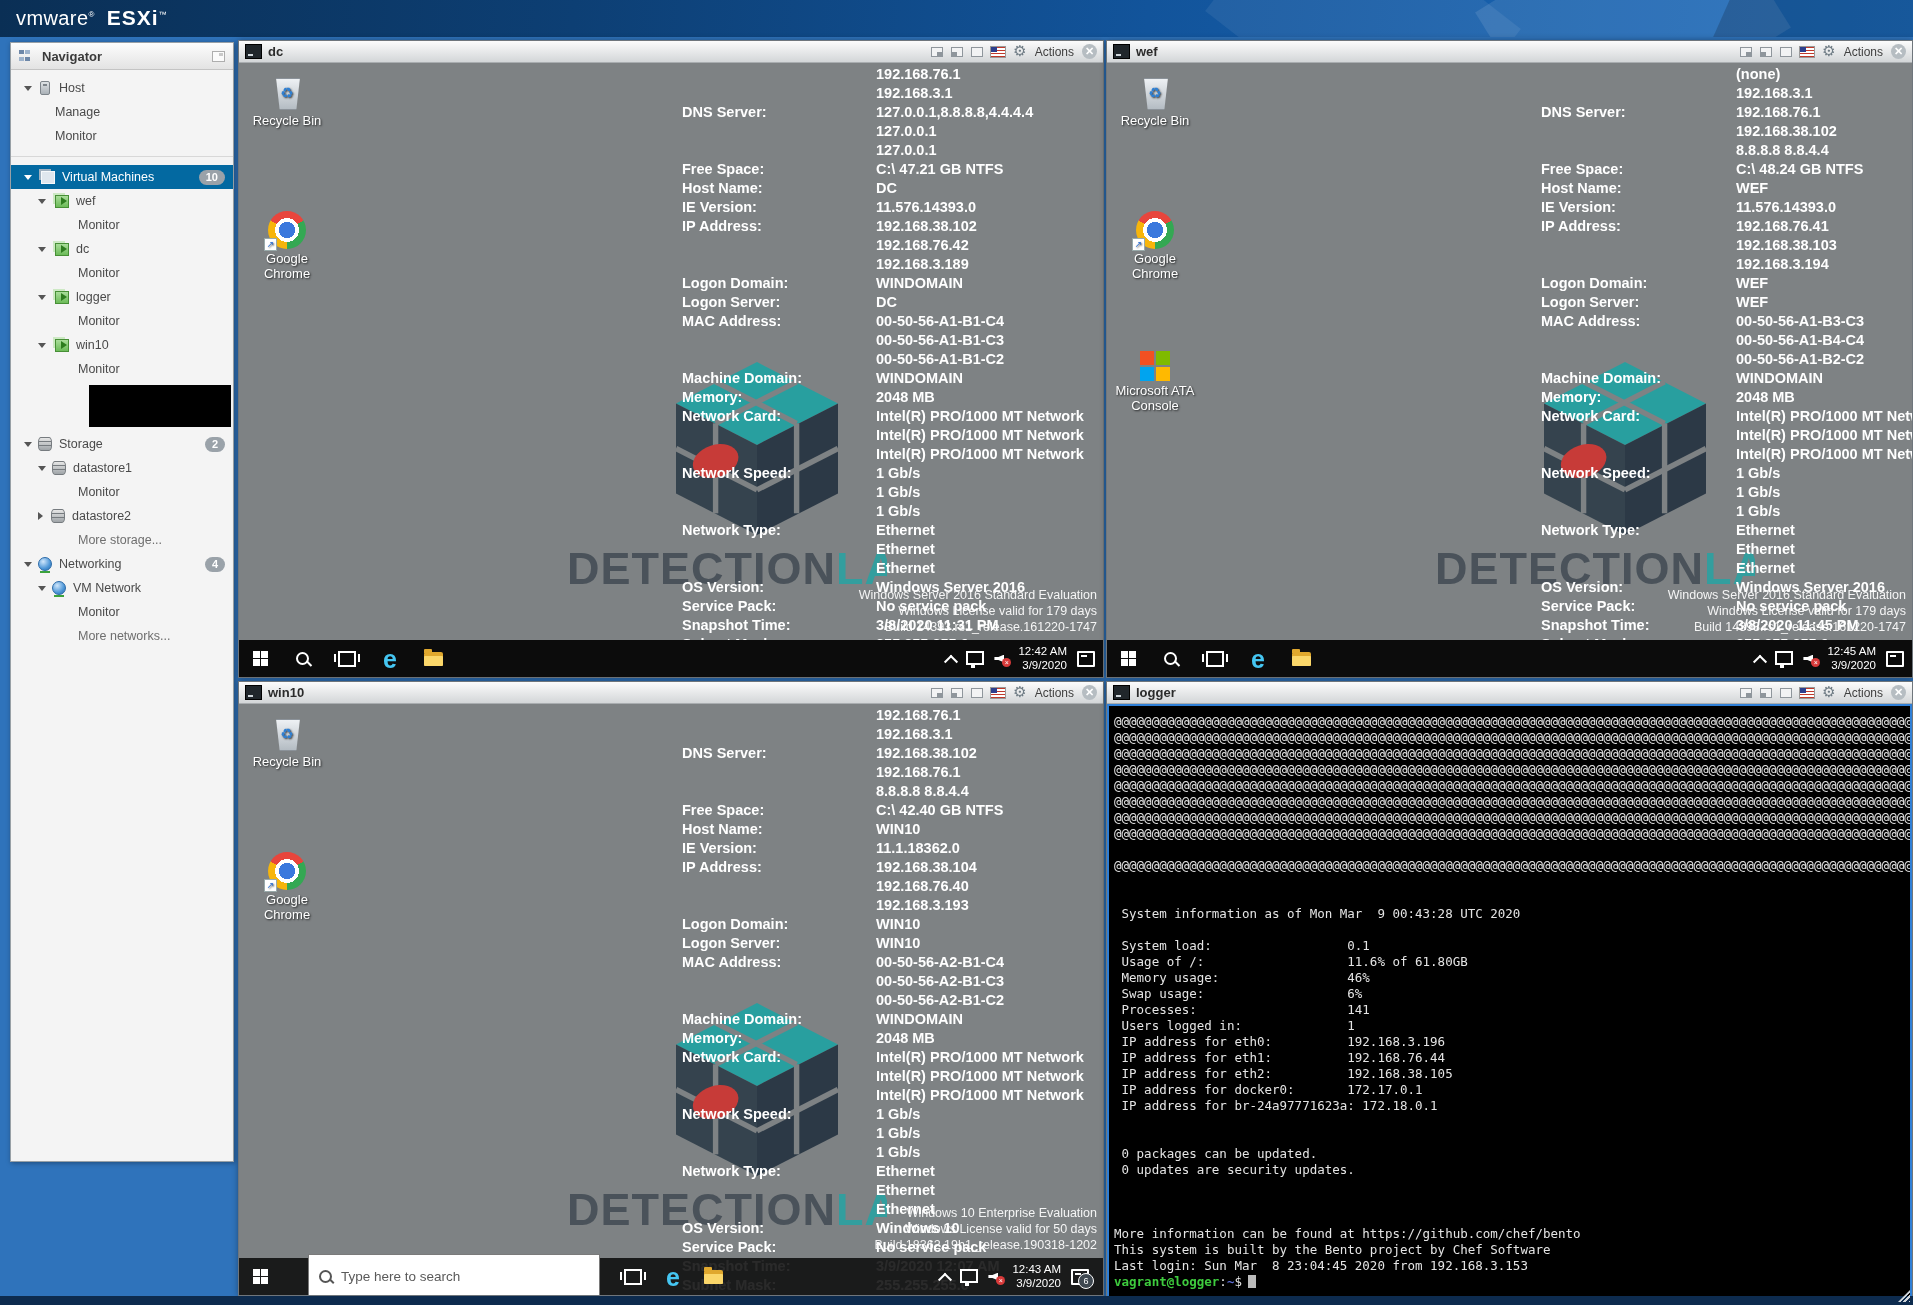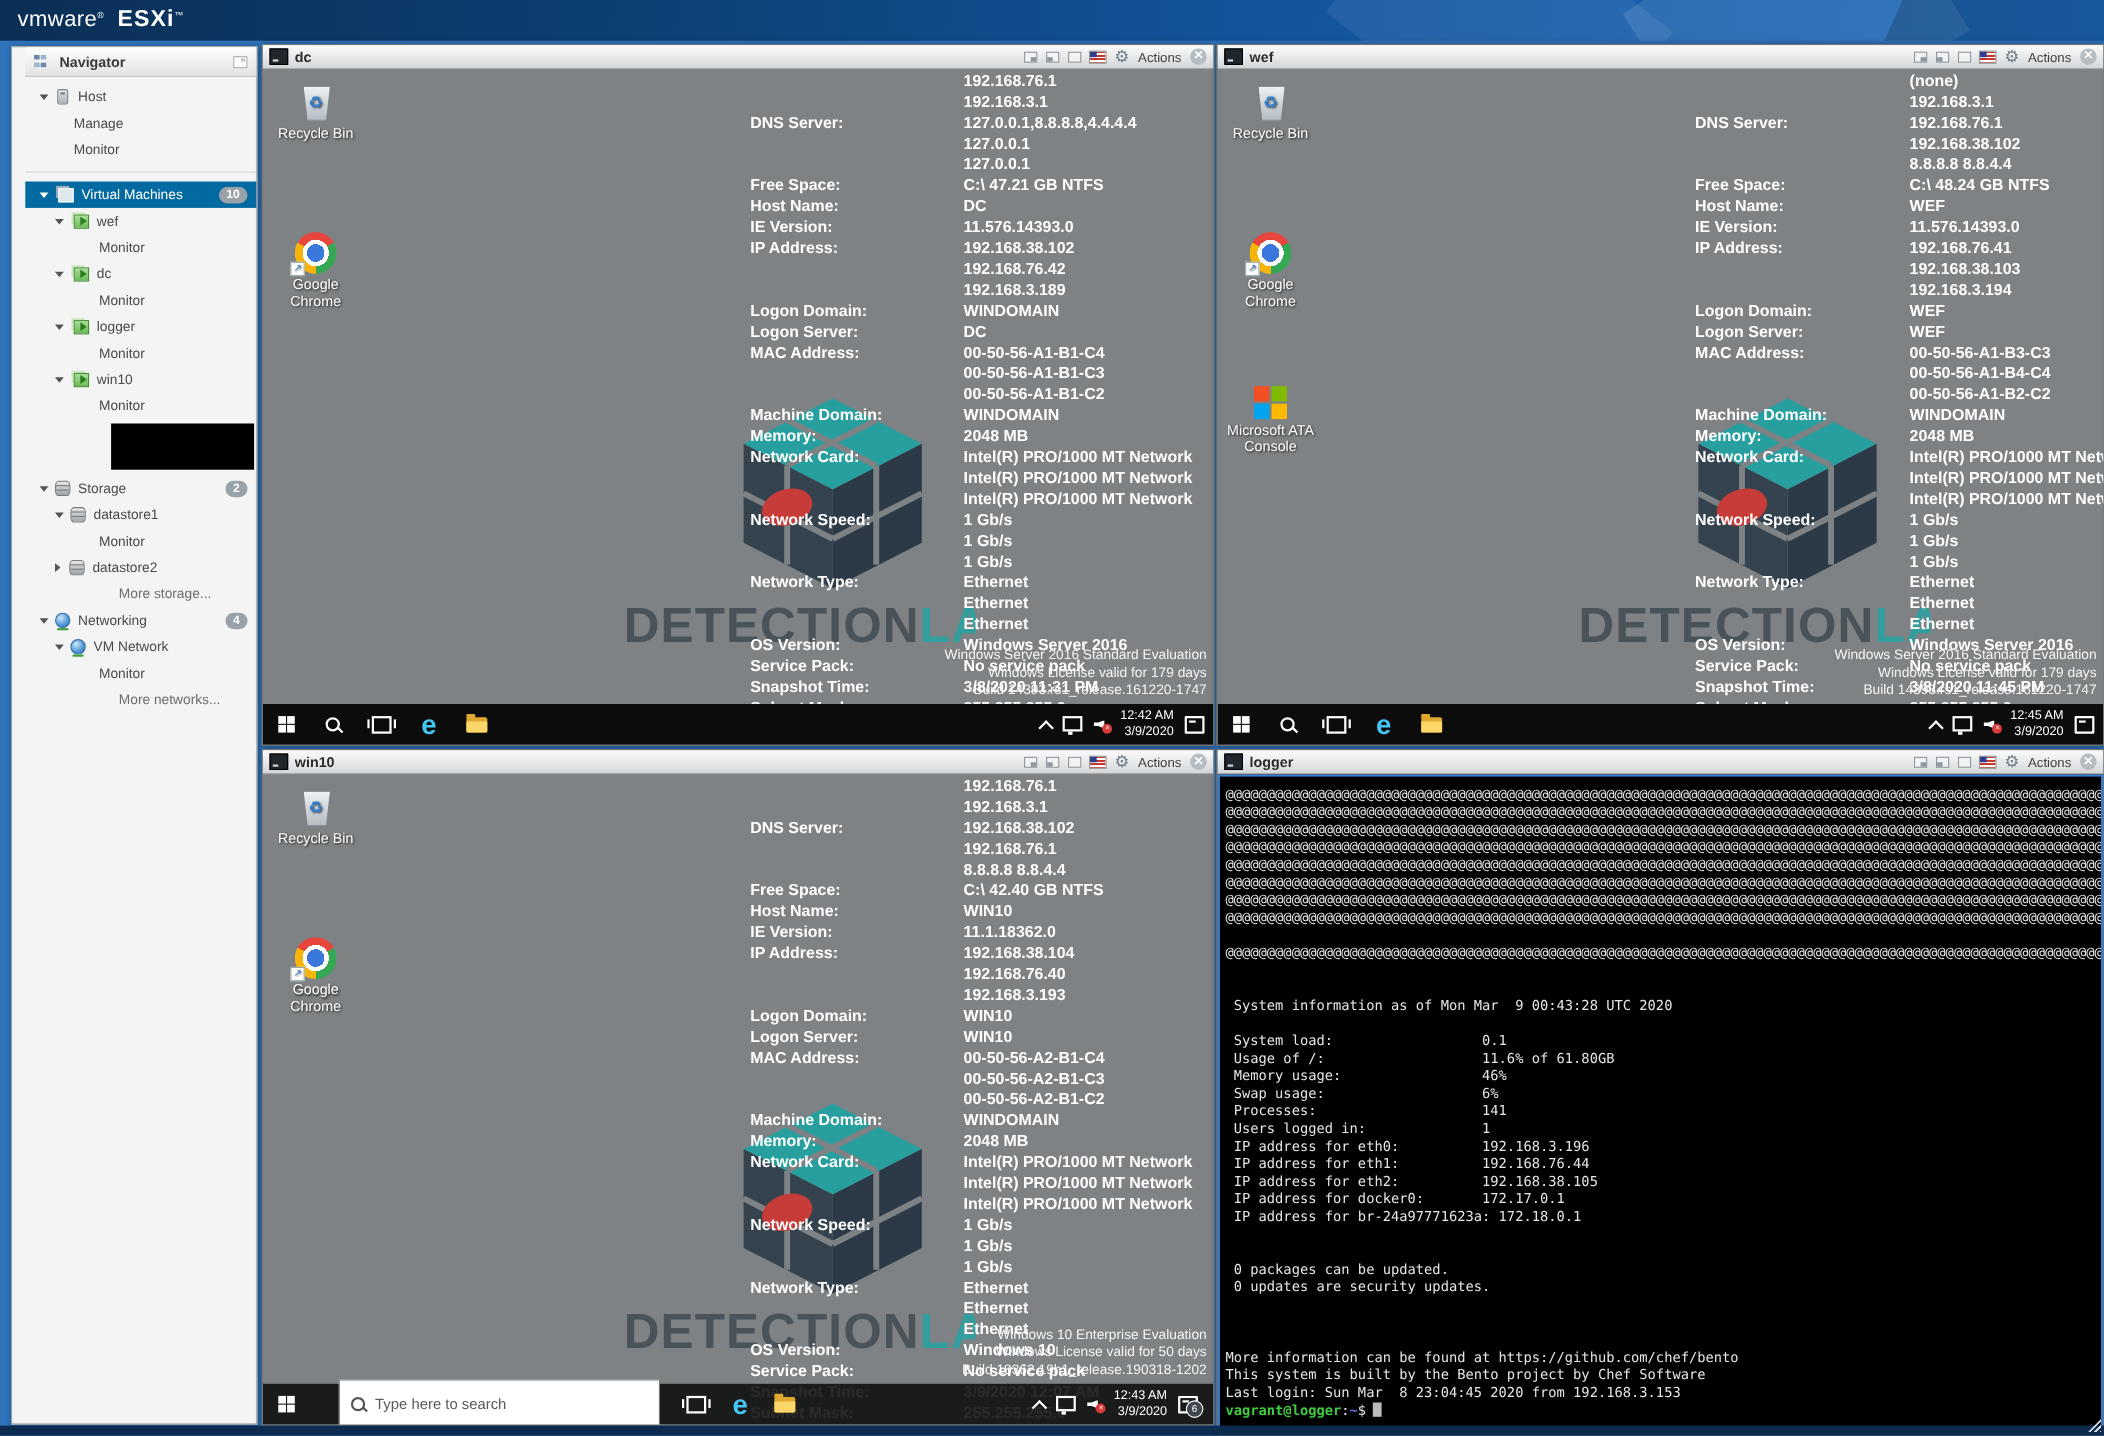--- a/index.html
+++ b/index.html
@@ -14,39 +14,39 @@
   .fac2{right:150px;background:rgba(255,255,255,.10);transform:rotate(-32deg);}
   .fac3{right:-80px;background:rgba(0,0,0,.18);transform:rotate(24deg);}
   .logo{position:absolute;left:16px;top:6px;color:#fff;font-size:20px;letter-spacing:.4px;z-index:2;}
   .logo .bold{font-weight:normal;}
   .logo .sup{font-size:8px;vertical-align:super;}
   .logo .esxi{font-weight:bold;margin-left:12px;font-size:21px;letter-spacing:1px;}
 
   .footer-strip{position:absolute;left:0;bottom:0;width:100%;height:9px;background:#0d2b4e;}
 
   
-  .sidebar{position:absolute;left:10px;top:42px;width:224px;height:1253px;background:#f4f4f4;
-           border:1px solid #98a0a6;box-shadow:1px 1px 5px rgba(0,0,0,.35);box-sizing:border-box;padding-left:12px;}
+  .sidebar{position:absolute;left:10px;top:42px;width:224px;height:1120px;background:#f4f4f4;
+           border:1px solid #98a0a6;box-shadow:1px 1px 5px rgba(0,0,0,.35);box-sizing:border-box;}
   .side-head{height:26px;background:linear-gradient(#fdfdfd,#e3e3e3);border-bottom:1px solid #c4c4c4;
              display:flex;align-items:center;padding:0 8px;}
   .nav-ico{width:15px;height:13px;margin-right:8px;position:relative;}
   .nav-ico::before{content:"";position:absolute;left:0;top:0;width:5px;height:4px;background:#6d87a8;
       box-shadow:6px 0 0 #9eb3cc,0 7px 0 #9eb3cc,6px 7px 0 #6d87a8;}
   .side-head .t{font-weight:bold;color:#3a3a3a;font-size:13px;flex:1;}
   .popout{width:11px;height:9px;border:1px solid #aeaeae;background:#fbfbfb;position:relative;}
   .popout::after{content:"";position:absolute;right:1px;top:1px;width:4px;height:3px;background:#c9c9c9;}
 
   .nav-rows{padding-top:6px;}
   .nav-row{height:24px;display:flex;align-items:center;font-size:12.5px;color:#4a4a4a;cursor:pointer;}
   .lvl-root{padding-left:13px;}
   .lvl-a{padding-left:44px;}
   .lvl-b{padding-left:27px;}
   .lvl-c{padding-left:67px;}
   .nav-row.b .lab{font-weight:normal;}
-  .nav-row.mut .lab{color:#6e6e6e;margin-left:18px;}
+  .nav-row.mut .lab{color:#6e6e6e;}
   .nav-row.sel{background:#0369a1;color:#fff;}
   .nav-row.sel .lab{color:#fff;}
   .arr{width:0;height:0;border-left:4px solid transparent;border-right:4px solid transparent;
        border-top:5px solid #555;margin-right:6px;flex:none;}
   .arr.r{border:none;border-top:4px solid transparent;border-bottom:4px solid transparent;
          border-left:5px solid #555;margin-right:8px;}
   .sel .arr{border-top-color:#fff;}
   .tico{width:14px;height:13px;margin-right:7px;flex:none;position:relative;box-sizing:border-box;}
   .tico.host{width:10px;height:14px;margin-left:2px;margin-right:9px;background:linear-gradient(#dfe3e6,#aab1b7);
              border:1px solid #7d848a;border-radius:2px;}

